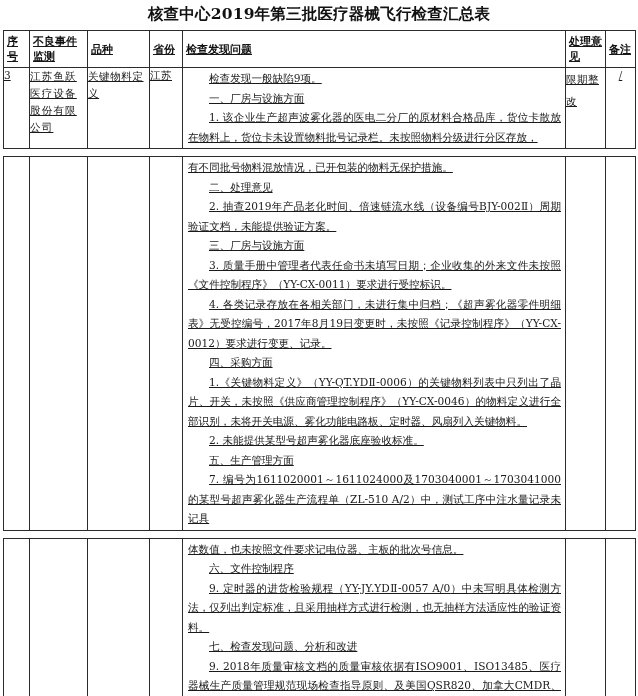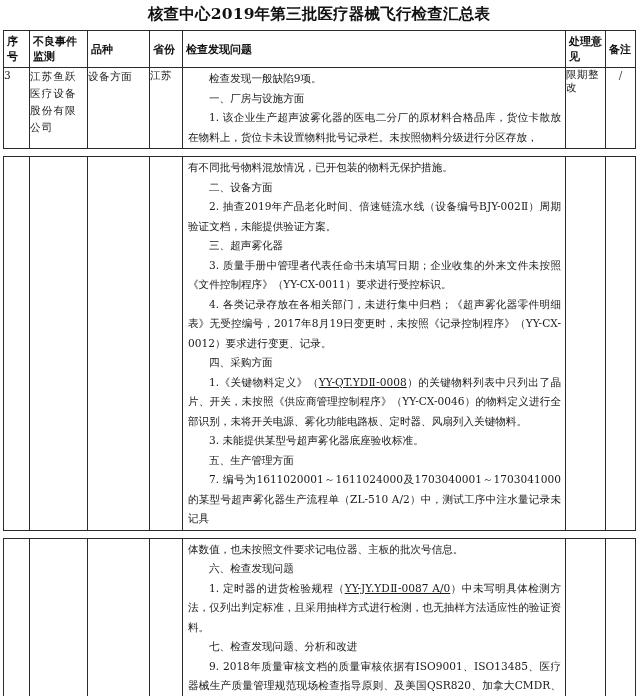--- a/index.html
+++ b/index.html
@@ -35,20 +35,21 @@
     color: #111;
     font-family: "DejaVu Serif", "Liberation Serif", serif;
   }
 
   
   table.sheet {
     width: 632px;
     border-collapse: collapse;
     table-layout: fixed;
     font-size: 10.5px;
+    text-decoration: underline;
   }
   table.sheet th,
   table.sheet td {
     border: 1px solid #2b2b2b;
     vertical-align: top;
     padding: 0;
   }
 
   
   col.c-idx    { width: 26px; }
@@ -77,21 +78,21 @@
     padding: 2px 3px 2px 4px;
     line-height: 15px;
     font-size: 10.5px;
     font-family: "DejaVu Serif", "Liberation Serif", serif;
     color: #1a1a1a;
   }
   td.idx      { vertical-align: middle; text-align: left; padding-left: 3px; }
   td.unit     { letter-spacing: 1.2px; line-height: 17px; vertical-align: middle; margin-top: 20px; }
   td.kind     { letter-spacing: 0.6px; line-height: 17px; vertical-align: middle; }
   td.prov     { vertical-align: middle; letter-spacing: 0.5px; }
-  td.action   { vertical-align: middle; letter-spacing: 0.5px; line-height: 13px; margin-left: 30px; }
+  td.action   { vertical-align: middle; letter-spacing: 0.5px; line-height: 22px; margin-left: 30px; }
   td.remark   { vertical-align: middle; text-align: center; color: #444; }
 
   
   .issue-body {
     font-family: "DejaVu Serif", "Liberation Serif", serif;
     font-size: 10.6px;
     line-height: 19.5px;
     color: #1a1a1a;
     text-align: justify;
     padding: 1px 4px 1px 5px;
@@ -136,21 +137,21 @@
         <th class="h-center">省份</th>
         <th class="h-center">检查发现问题</th>
         <th class="h-center">处理意见</th>
         <th class="h-center">备注</th>
       </tr>
     </thead>
     <tbody>
       <tr>
         <td class="cell idx">3</td>
         <td class="cell unit">江苏鱼跃医疗设备股份有限公司</td>
-        <td class="cell kind">设备方面</td>
+        <td class="cell kind">关键物料定义</td>
         <td class="cell prov">江苏</td>
         <td class="cell">
           <div class="issue-body">
             <p>检查发现一般缺陷9项。</p>
             <p>一、厂房与设施方面</p>
             <p>1. 该企业生产超声波雾化器的医电二分厂的原材料合格品库，货位卡散放在物料上，货位卡未设置物料批号记录栏。未按照物料分级进行分区存放，</p>
           </div>
         </td>
         <td class="cell action">限期整改</td>
         <td class="cell remark">/</td>
@@ -172,28 +173,28 @@
     </colgroup>
     <tbody>
       <tr>
         <td class="cell"></td>
         <td class="cell"></td>
         <td class="cell"></td>
         <td class="cell"></td>
         <td class="cell">
           <div class="issue-body">
             <p class="flush">有不同批号物料混放情况，已开包装的物料无保护措施。</p>
-            <p>二、设备方面</p>
+            <p>二、处理意见</p>
             <p>2. 抽查2019年产品老化时间、倍速链流水线（设备编号BJY-002Ⅱ）周期验证文档，未能提供验证方案。</p>
-            <p>三、超声雾化器</p>
+            <p>三、厂房与设施方面</p>
             <p>3. 质量手册中管理者代表任命书未填写日期；企业收集的外来文件未按照《文件控制程序》（YY-CX-0011）要求进行受控标识。</p>
             <p>4. 各类记录存放在各相关部门，未进行集中归档；《超声雾化器零件明细表》无受控编号，2017年8月19日变更时，未按照《记录控制程序》（YY-CX-0012）要求进行变更、记录。</p>
             <p>四、采购方面</p>
-            <p><span>1.《关键物料定义》（</span><span class="u">YY-QT.YDⅡ-0008</span><span>）的关键物料列表中只列出了晶片、开关，未按照《供应商管理控制程序》（YY-CX-0046）的物料定义进行全部识别，未将开关电源、雾化功能电路板、定时器、风扇列入关键物料。</span></p>
-            <p>3. 未能提供某型号超声雾化器底座验收标准。</p>
+            <p><span>1.《关键物料定义》（</span><span class="u">YY-QT.YDⅡ-0006</span><span>）的关键物料列表中只列出了晶片、开关，未按照《供应商管理控制程序》（YY-CX-0046）的物料定义进行全部识别，未将开关电源、雾化功能电路板、定时器、风扇列入关键物料。</span></p>
+            <p>2. 未能提供某型号超声雾化器底座验收标准。</p>
             <p>五、生产管理方面</p>
             <p>7. 编号为1611020001～1611024000及1703040001～1703041000的某型号超声雾化器生产流程单（ZL-510 A/2）中，测试工序中注水量记录未记具</p>
           </div>
         </td>
         <td class="cell"></td>
         <td class="cell"></td>
       </tr>
     </tbody>
   </table>
 
@@ -211,22 +212,22 @@
     </colgroup>
     <tbody>
       <tr>
         <td class="cell"></td>
         <td class="cell"></td>
         <td class="cell"></td>
         <td class="cell"></td>
         <td class="cell">
           <div class="issue-body">
             <p class="flush">体数值，也未按照文件要求记电位器、主板的批次号信息。</p>
-            <p>六、检查发现问题</p>
-            <p><span>1. 定时器的进货检验规程（</span><span class="u">YY-JY.YDⅡ-0087 A/0</span><span>）中未写明具体检测方法，仅列出判定标准，且采用抽样方式进行检测，也无抽样方法适应性的验证资料。</span></p>
+            <p>六、文件控制程序</p>
+            <p><span>9. 定时器的进货检验规程（</span><span class="u">YY-JY.YDⅡ-0057 A/0</span><span>）中未写明具体检测方法，仅列出判定标准，且采用抽样方式进行检测，也无抽样方法适应性的验证资料。</span></p>
             <p>七、检查发现问题、分析和改进</p>
             <p>9. 2018年质量审核文档的质量审核依据有ISO9001、ISO13485、医疗器械生产质量管理规范现场检查指导原则、及美国QSR820、加拿大CMDR、欧盟MDD等，但质量审核报告只记录了依据ISO9001、ISO13485、医疗器械生产质量管理规范现场检查指导原则开展审核的内容。</p>
           </div>
         </td>
         <td class="cell"></td>
         <td class="cell"></td>
       </tr>
     </tbody>
   </table>
 

